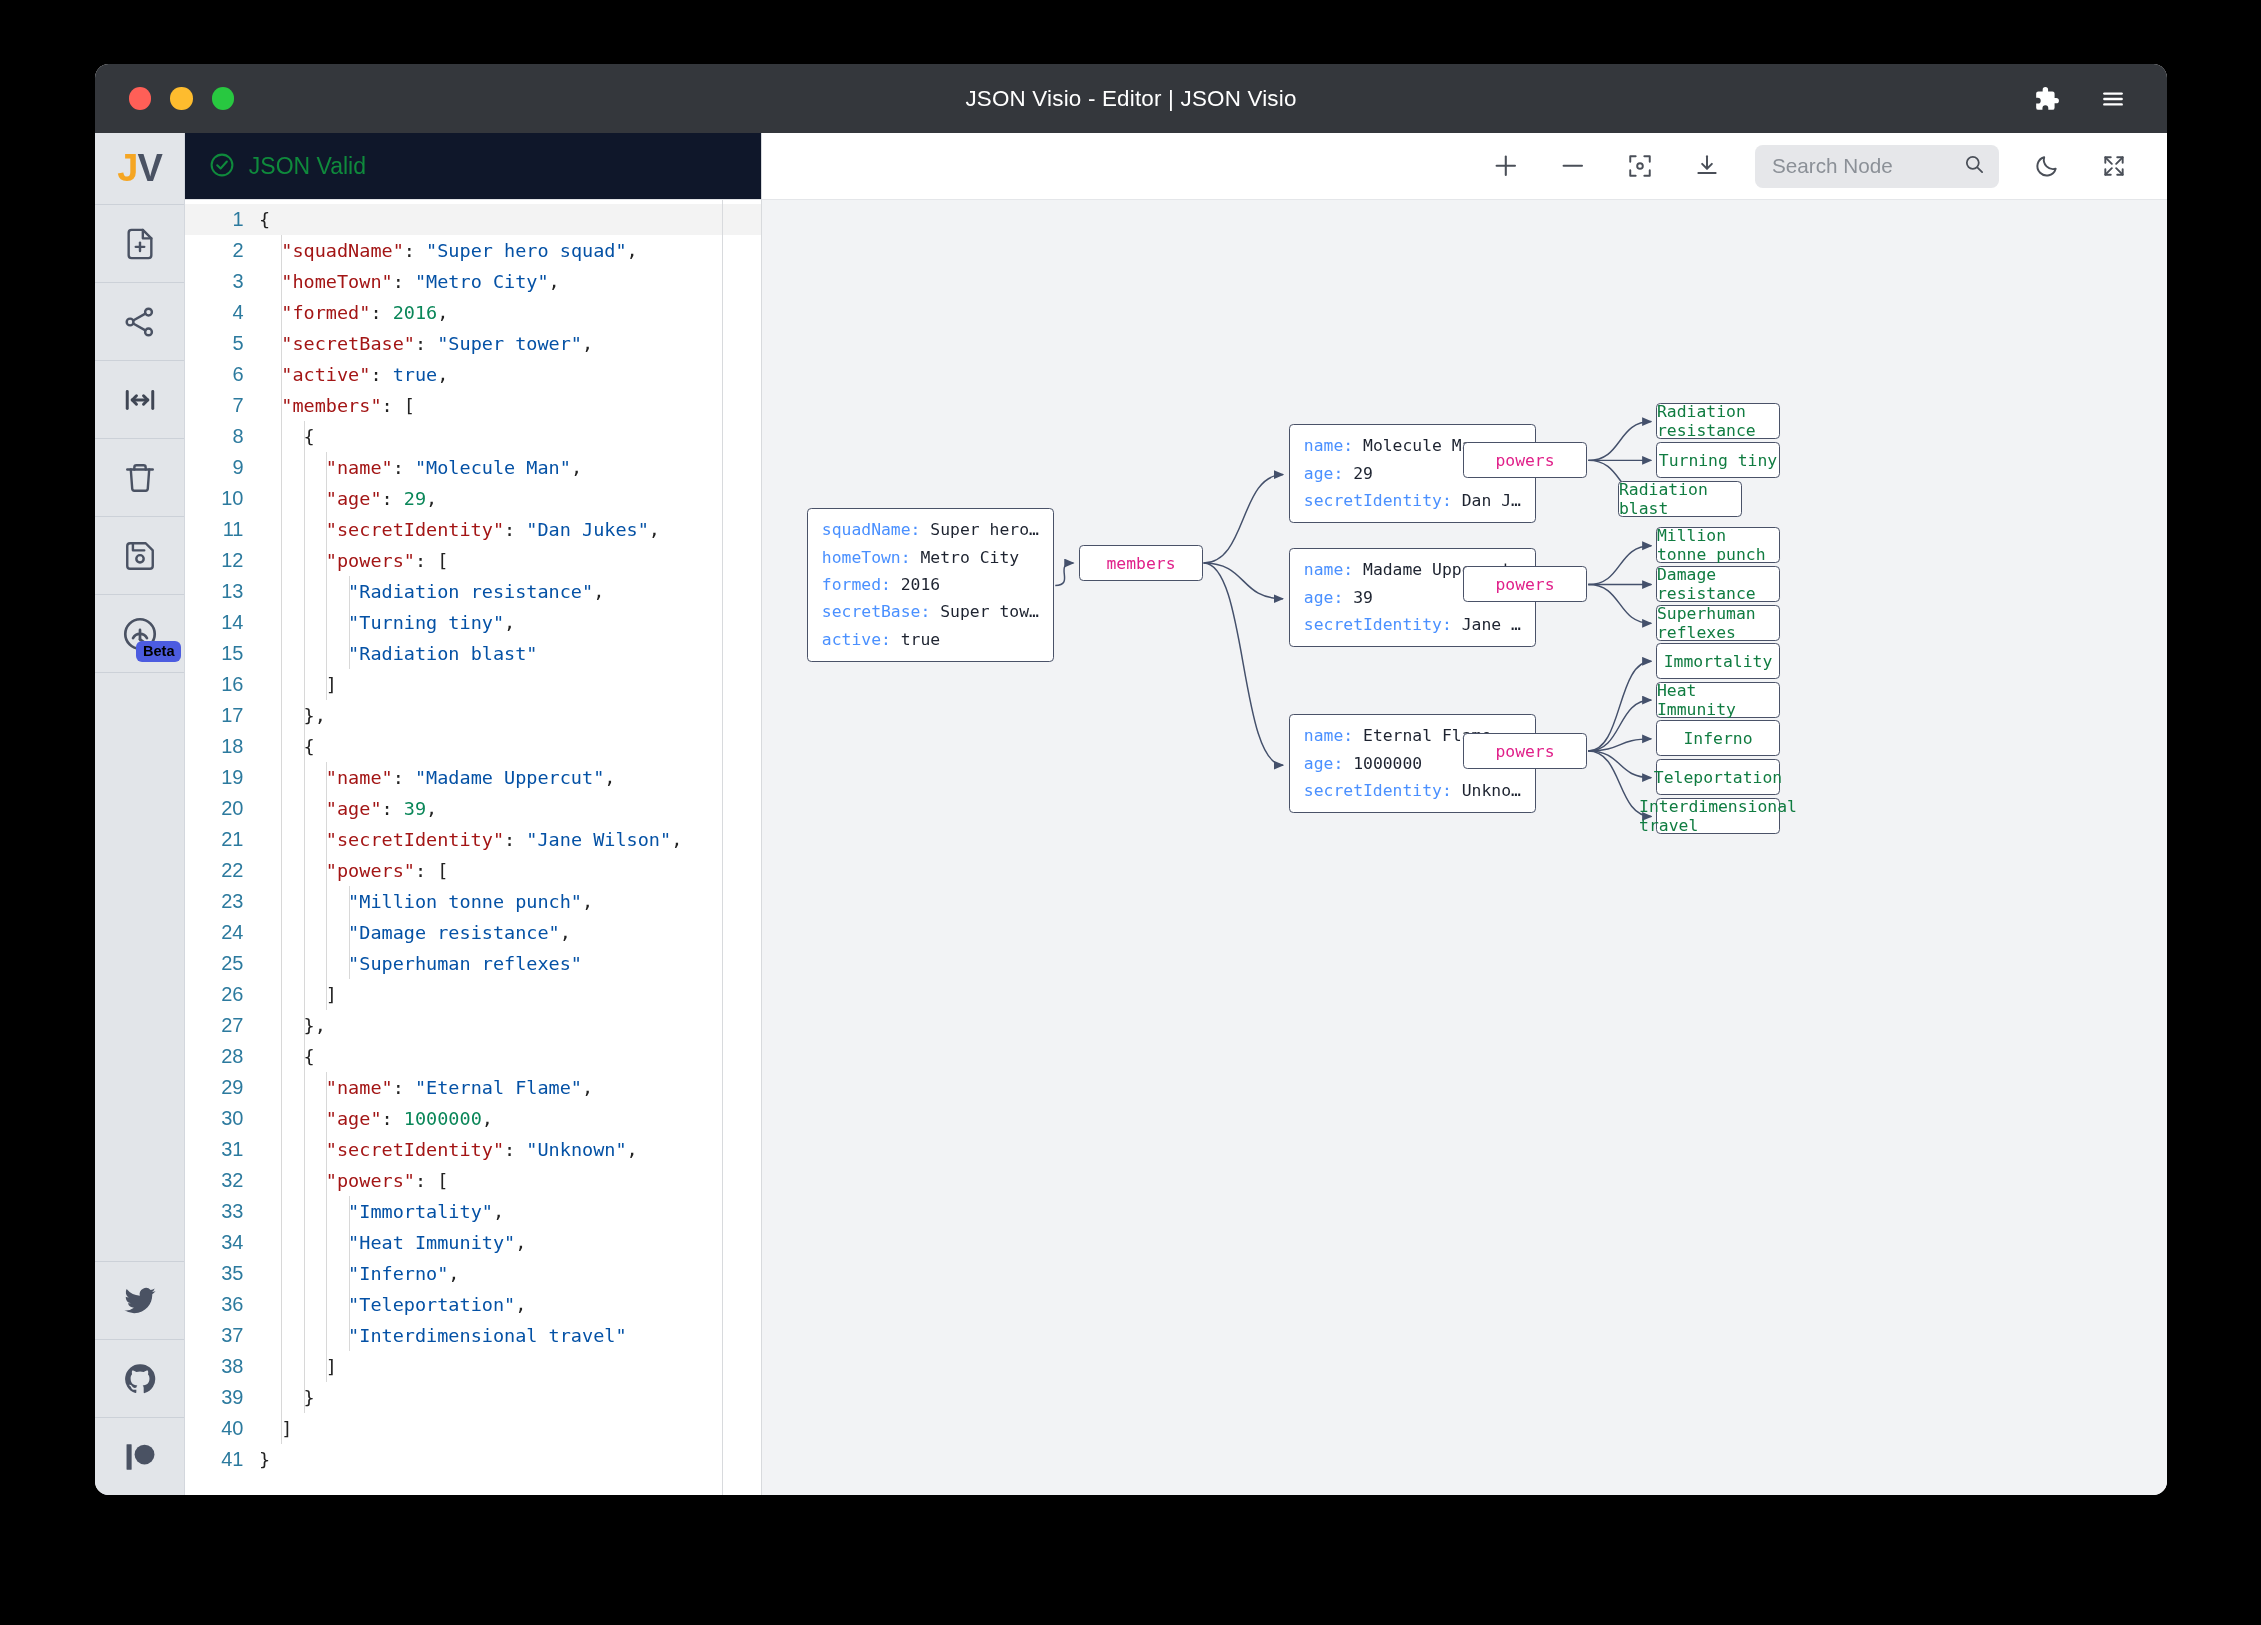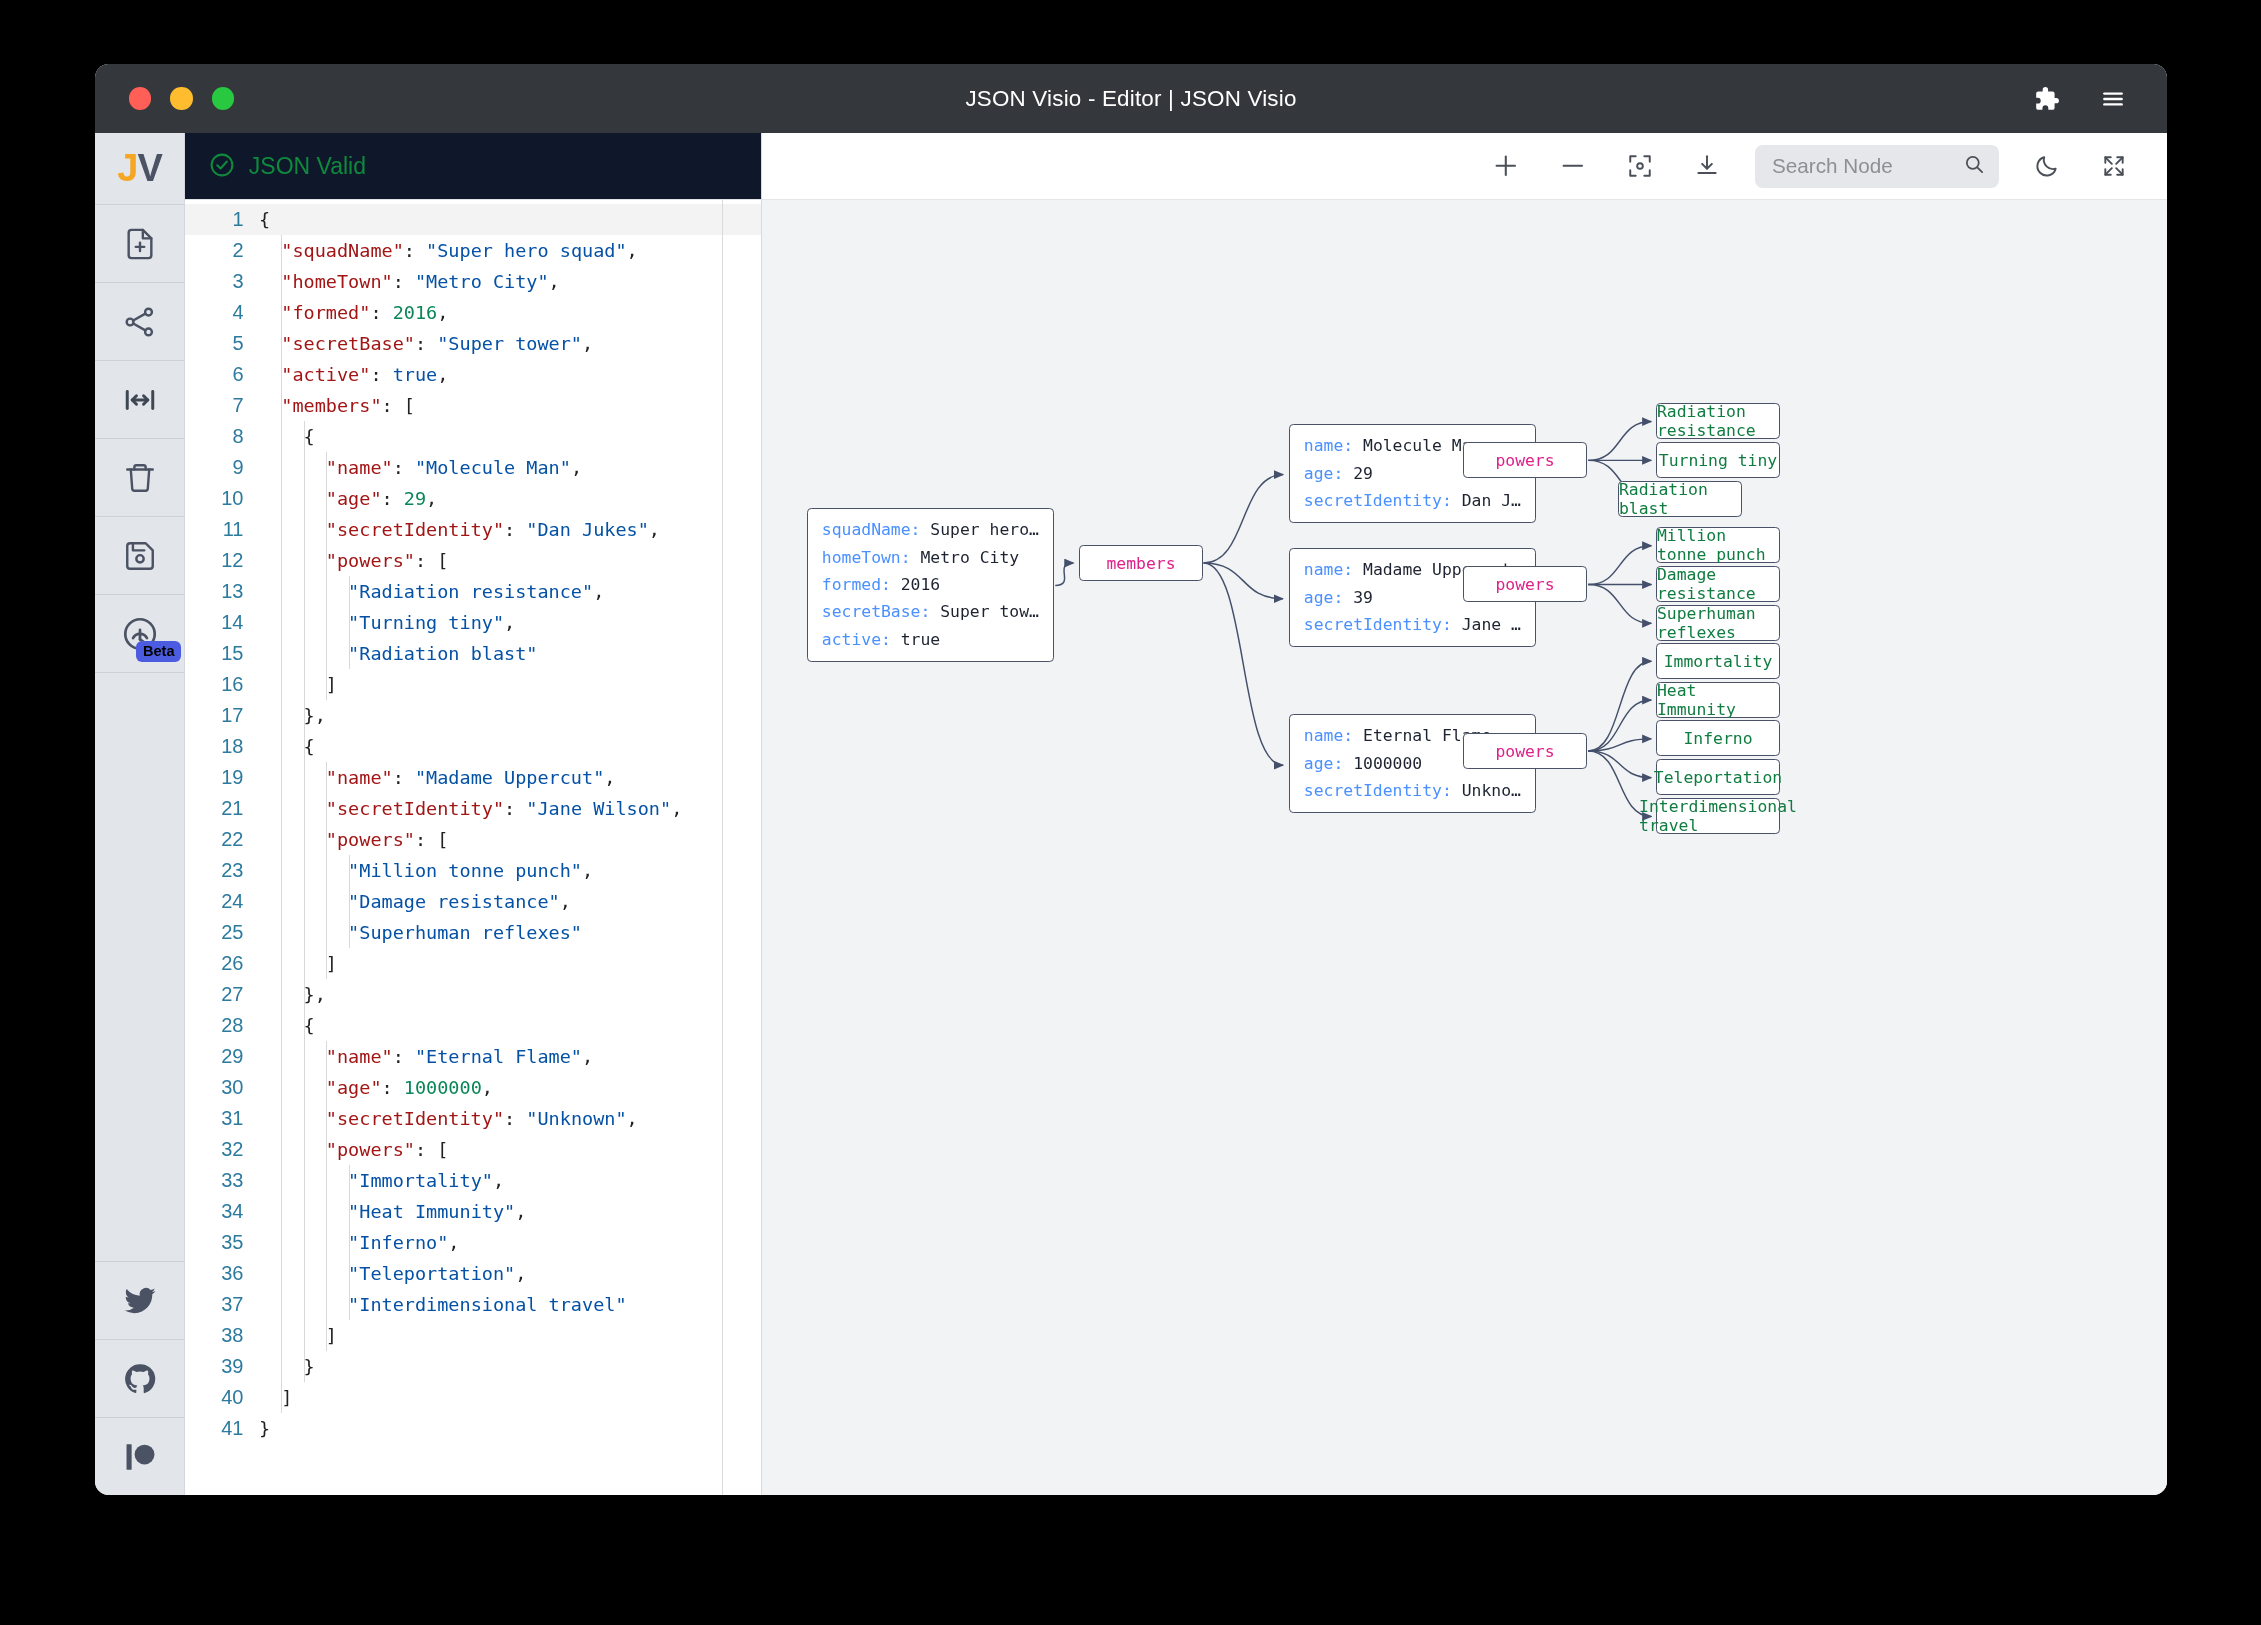--- a/index.html
+++ b/index.html
@@ -397,20 +397,21 @@
             <div class="code-line"><span class="ln">10</span><span class="ltext"><span class="guide" style="left: 22.4px; height: 31px;"></span><span class="guide" style="left: 45px; height: 31px;"></span><span class="guide" style="left: 67px; height: 31px;"></span><span>      </span><span class="k">"age"</span><span class="p">: </span><span class="n">29</span><span class="p">,</span></span></div>
             <div class="code-line"><span class="ln">11</span><span class="ltext"><span class="guide" style="left: 22.4px; height: 31px;"></span><span class="guide" style="left: 45px; height: 31px;"></span><span class="guide" style="left: 67px; height: 31px;"></span><span>      </span><span class="k">"secretIdentity"</span><span class="p">: </span><span class="s">"Dan Jukes"</span><span class="p">,</span></span></div>
             <div class="code-line"><span class="ln">12</span><span class="ltext"><span class="guide" style="left: 22.4px; height: 31px;"></span><span class="guide" style="left: 45px; height: 31px;"></span><span class="guide" style="left: 67px; height: 31px;"></span><span>      </span><span class="k">"powers"</span><span class="p">: [</span></span></div>
             <div class="code-line"><span class="ln">13</span><span class="ltext"><span class="guide" style="left: 22.4px; height: 31px;"></span><span class="guide" style="left: 45px; height: 31px;"></span><span class="guide" style="left: 67px; height: 31px;"></span><span class="guide" style="left: 90px; height: 31px;"></span><span>        </span><span class="s">"Radiation resistance"</span><span class="p">,</span></span></div>
             <div class="code-line"><span class="ln">14</span><span class="ltext"><span class="guide" style="left: 22.4px; height: 31px;"></span><span class="guide" style="left: 45px; height: 31px;"></span><span class="guide" style="left: 67px; height: 31px;"></span><span class="guide" style="left: 90px; height: 31px;"></span><span>        </span><span class="s">"Turning tiny"</span><span class="p">,</span></span></div>
             <div class="code-line"><span class="ln">15</span><span class="ltext"><span class="guide" style="left: 22.4px; height: 31px;"></span><span class="guide" style="left: 45px; height: 31px;"></span><span class="guide" style="left: 67px; height: 31px;"></span><span class="guide" style="left: 90px; height: 31px;"></span><span>        </span><span class="s">"Radiation blast"</span></span></div>
             <div class="code-line"><span class="ln">16</span><span class="ltext"><span class="guide" style="left: 22.4px; height: 31px;"></span><span class="guide" style="left: 45px; height: 31px;"></span><span class="guide" style="left: 67px; height: 31px;"></span><span>      </span><span class="p">]</span></span></div>
             <div class="code-line"><span class="ln">17</span><span class="ltext"><span class="guide" style="left: 22.4px; height: 31px;"></span><span class="guide" style="left: 45px; height: 31px;"></span><span>    </span><span class="p">},</span></span></div>
             <div class="code-line"><span class="ln">18</span><span class="ltext"><span class="guide" style="left: 22.4px; height: 31px;"></span><span class="guide" style="left: 45px; height: 31px;"></span><span>    </span><span class="p">{</span></span></div>
             <div class="code-line"><span class="ln">19</span><span class="ltext"><span class="guide" style="left: 22.4px; height: 31px;"></span><span class="guide" style="left: 45px; height: 31px;"></span><span class="guide" style="left: 67px; height: 31px;"></span><span>      </span><span class="k">"name"</span><span class="p">: </span><span class="s">"Madame Uppercut"</span><span class="p">,</span></span></div>
+            <div class="code-line"><span class="ln">20</span><span class="ltext"><span class="guide" style="left: 22.4px; height: 31px;"></span><span class="guide" style="left: 45px; height: 31px;"></span><span class="guide" style="left: 67px; height: 31px;"></span><span>      </span><span class="k">"age"</span><span class="p">: </span><span class="n">39</span><span class="p">,</span></span></div>
             <div class="code-line"><span class="ln">21</span><span class="ltext"><span class="guide" style="left: 22.4px; height: 31px;"></span><span class="guide" style="left: 45px; height: 31px;"></span><span class="guide" style="left: 67px; height: 31px;"></span><span>      </span><span class="k">"secretIdentity"</span><span class="p">: </span><span class="s">"Jane Wilson"</span><span class="p">,</span></span></div>
             <div class="code-line"><span class="ln">22</span><span class="ltext"><span class="guide" style="left: 22.4px; height: 31px;"></span><span class="guide" style="left: 45px; height: 31px;"></span><span class="guide" style="left: 67px; height: 31px;"></span><span>      </span><span class="k">"powers"</span><span class="p">: [</span></span></div>
             <div class="code-line"><span class="ln">23</span><span class="ltext"><span class="guide" style="left: 22.4px; height: 31px;"></span><span class="guide" style="left: 45px; height: 31px;"></span><span class="guide" style="left: 67px; height: 31px;"></span><span class="guide" style="left: 90px; height: 31px;"></span><span>        </span><span class="s">"Million tonne punch"</span><span class="p">,</span></span></div>
             <div class="code-line"><span class="ln">24</span><span class="ltext"><span class="guide" style="left: 22.4px; height: 31px;"></span><span class="guide" style="left: 45px; height: 31px;"></span><span class="guide" style="left: 67px; height: 31px;"></span><span class="guide" style="left: 90px; height: 31px;"></span><span>        </span><span class="s">"Damage resistance"</span><span class="p">,</span></span></div>
             <div class="code-line"><span class="ln">25</span><span class="ltext"><span class="guide" style="left: 22.4px; height: 31px;"></span><span class="guide" style="left: 45px; height: 31px;"></span><span class="guide" style="left: 67px; height: 31px;"></span><span class="guide" style="left: 90px; height: 31px;"></span><span>        </span><span class="s">"Superhuman reflexes"</span></span></div>
             <div class="code-line"><span class="ln">26</span><span class="ltext"><span class="guide" style="left: 22.4px; height: 31px;"></span><span class="guide" style="left: 45px; height: 31px;"></span><span class="guide" style="left: 67px; height: 31px;"></span><span>      </span><span class="p">]</span></span></div>
             <div class="code-line"><span class="ln">27</span><span class="ltext"><span class="guide" style="left: 22.4px; height: 31px;"></span><span class="guide" style="left: 45px; height: 31px;"></span><span>    </span><span class="p">},</span></span></div>
             <div class="code-line"><span class="ln">28</span><span class="ltext"><span class="guide" style="left: 22.4px; height: 31px;"></span><span class="guide" style="left: 45px; height: 31px;"></span><span>    </span><span class="p">{</span></span></div>
             <div class="code-line"><span class="ln">29</span><span class="ltext"><span class="guide" style="left: 22.4px; height: 31px;"></span><span class="guide" style="left: 45px; height: 31px;"></span><span class="guide" style="left: 67px; height: 31px;"></span><span>      </span><span class="k">"name"</span><span class="p">: </span><span class="s">"Eternal Flame"</span><span class="p">,</span></span></div>
             <div class="code-line"><span class="ln">30</span><span class="ltext"><span class="guide" style="left: 22.4px; height: 31px;"></span><span class="guide" style="left: 45px; height: 31px;"></span><span class="guide" style="left: 67px; height: 31px;"></span><span>      </span><span class="k">"age"</span><span class="p">: </span><span class="n">1000000</span><span class="p">,</span></span></div>

